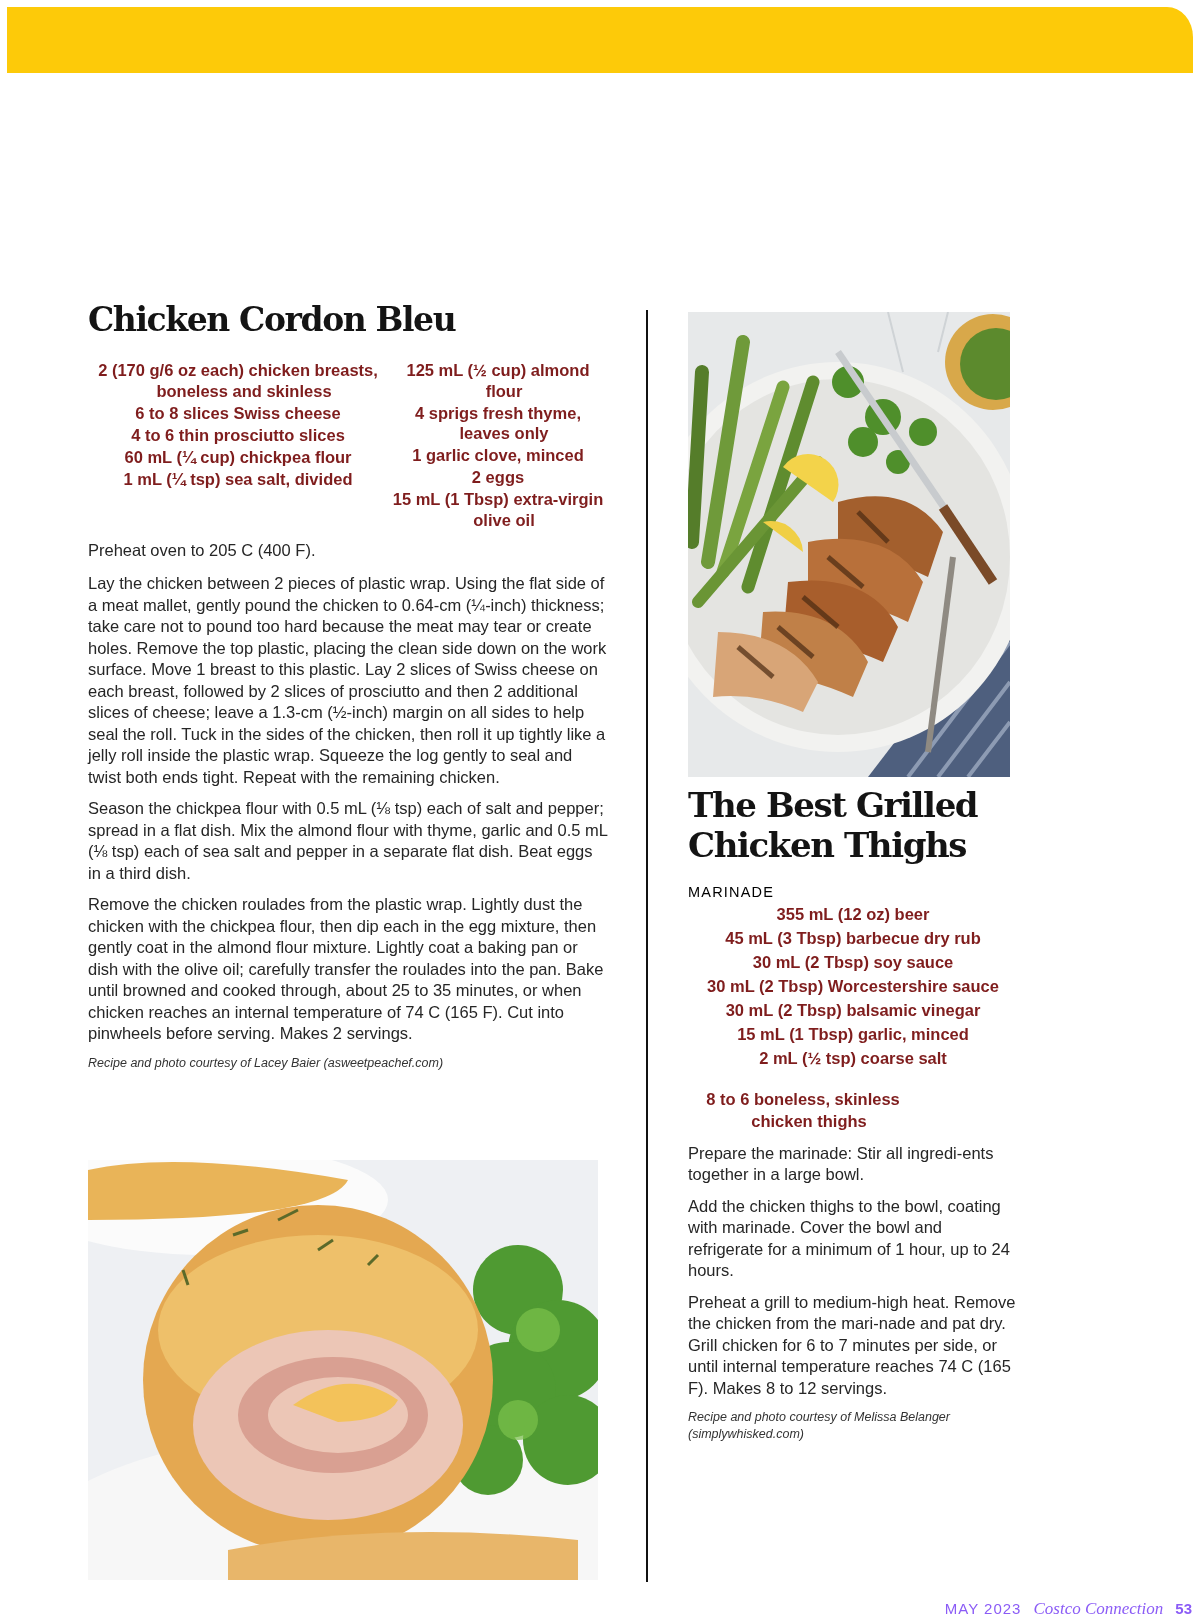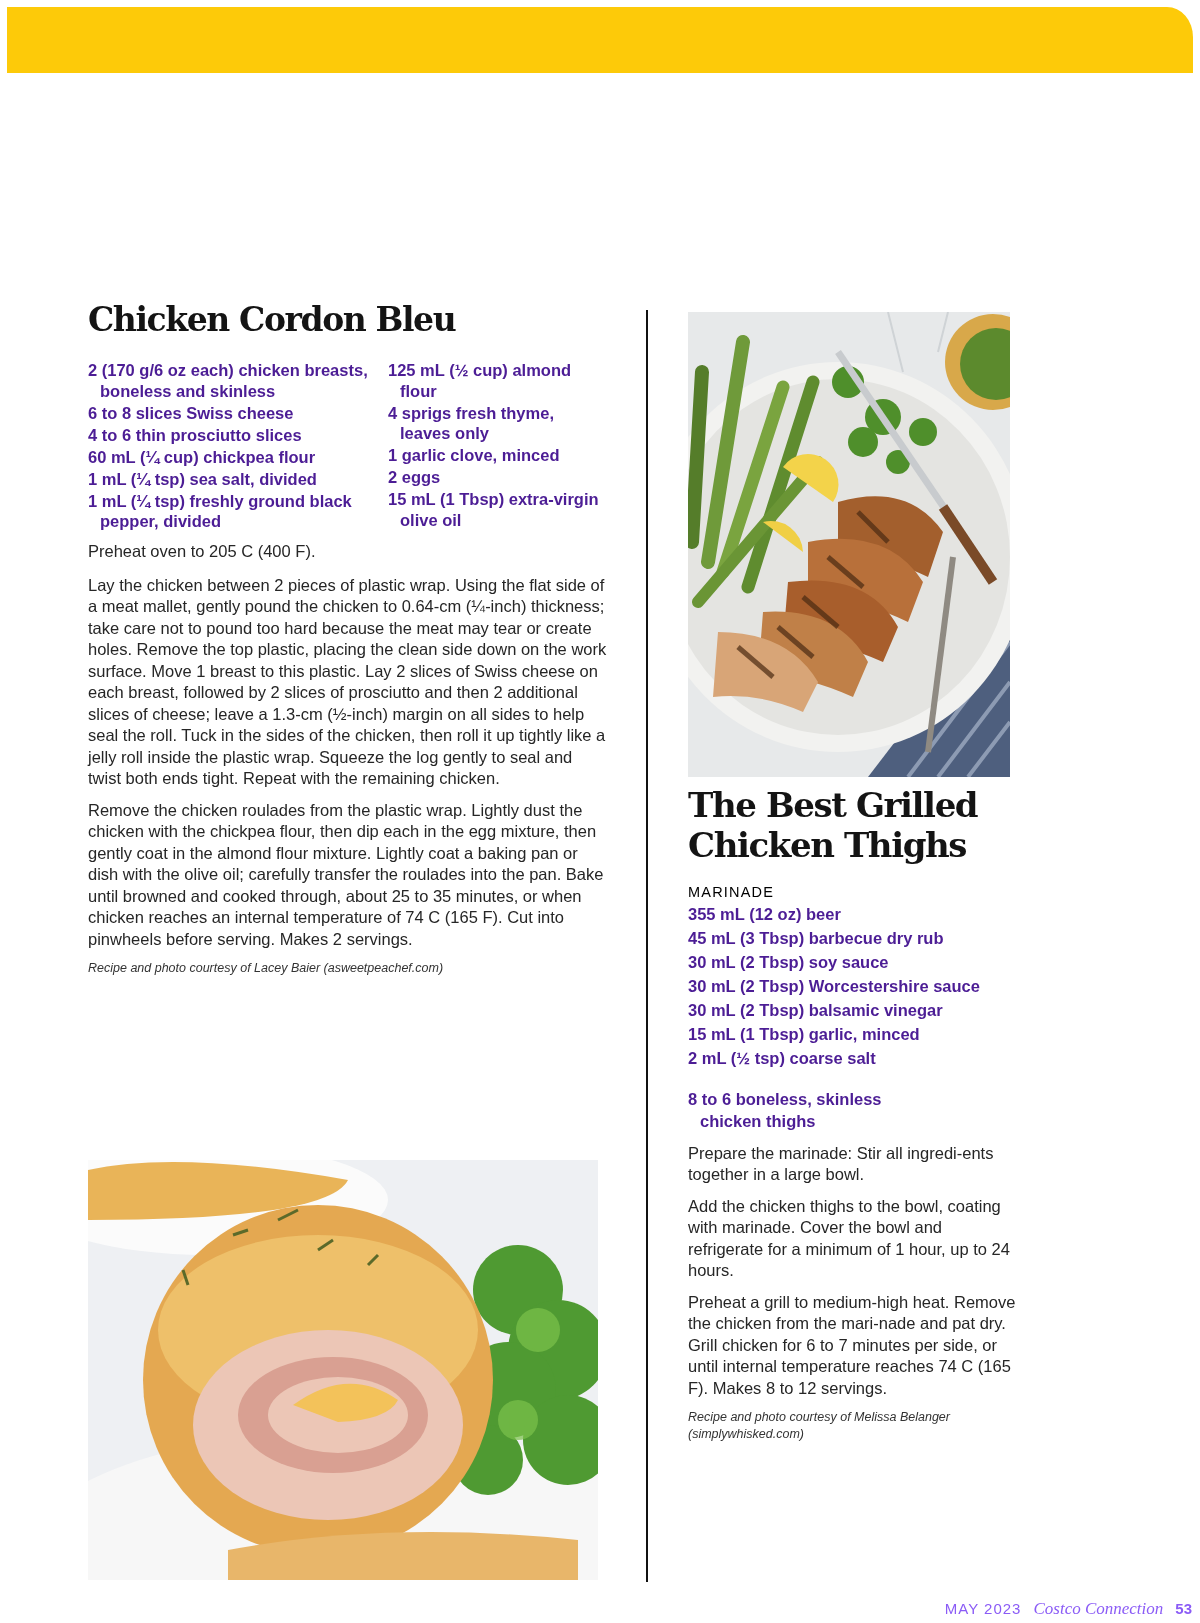--- a/index.html
+++ b/index.html
@@ -18,22 +18,22 @@
     font-family: "DejaVu Serif", "Liberation Serif", serif;
     font-weight: bold; color: #141414; letter-spacing: -1.4px;
   }
   .col-left .recipe-title { font-size: 33px; line-height: 40px; margin-bottom: 20px; }
   .col-right .recipe-title { font-size: 34px; line-height: 40px; margin-bottom: 18px; }
 
   .ing-grid { display: flex; gap: 0; }
   .ing-col { width: 300px; }
   .ing-col.second { width: 220px; }
   .ing {
-    font-weight: bold; font-size: 16.5px; line-height: 20.5px; color: #4c1d95;
-    padding-left: 12px; text-indent: -12px; margin-bottom: 1.5px;
+    font-weight: bold; font-size: 16.5px; line-height: 20.5px; color: #7f1d1d;
+    padding-left: 12px; text-indent: -12px; margin-bottom: 1.5px; text-align: center;
   }
   .body-p { font-size: 16.5px; line-height: 21.5px; color: #262626; margin-bottom: 10px; }
   .credit {
     font-style: italic; font-size: 12.5px; line-height: 17px; color: #333;
     margin-top: 4px;
   }
   .preheat { margin-top: 8px; margin-bottom: 12px; }
 
   .section-label {
     font-size: 14.5px; letter-spacing: 1.2px; color: #000000; line-height: 18px; margin-bottom: 2px;
@@ -71,33 +71,33 @@
 <div class="col-left">
   <h1 class="recipe-title">Chicken Cordon Bleu</h1>
 
   <div class="ing-grid">
     <div class="ing-col">
       <div class="ing">2 (170 g/6 oz each) chicken breasts, boneless and skinless</div>
       <div class="ing">6 to 8 slices Swiss cheese</div>
       <div class="ing">4 to 6 thin prosciutto slices</div>
       <div class="ing">60 mL (¼ cup) chickpea flour</div>
       <div class="ing">1 mL (¼ tsp) sea salt, divided</div>
-      <div class="ing">1 mL (¼ tsp) freshly ground black pepper, divided</div>
     </div>
     <div class="ing-col second">
       <div class="ing">125 mL (½ cup) almond flour</div>
       <div class="ing">4 sprigs fresh thyme, leaves only</div>
       <div class="ing">1 garlic clove, minced</div>
       <div class="ing">2 eggs</div>
       <div class="ing">15 mL (1 Tbsp) extra-virgin olive oil</div>
     </div>
   </div>
 
   <p class="body-p preheat">Preheat oven to 205 C (400 F).</p>
   <p class="body-p">Lay the chicken between 2 pieces of plastic wrap. Using the flat side of a meat mallet, gently pound the chicken to 0.64-cm (¼-inch) thickness; take care not to pound too hard because the meat may tear or create holes. Remove the top plastic, placing the clean side down on the work surface. Move 1 breast to this plastic. Lay 2 slices of Swiss cheese on each breast, followed by 2 slices of prosciutto and then 2 additional slices of cheese; leave a 1.3-cm (½-inch) margin on all sides to help seal the roll. Tuck in the sides of the chicken, then roll it up tightly like a jelly roll inside the plastic wrap. Squeeze the log gently to seal and twist both ends tight. Repeat with the remaining chicken.</p>
+  <p class="body-p">Season the chickpea flour with 0.5 mL (⅛ tsp) each of salt and pepper; spread in a flat dish. Mix the almond flour with thyme, garlic and 0.5 mL (⅛ tsp) each of sea salt and pepper in a separate flat dish. Beat eggs in a third dish.</p>
   <p class="body-p">Remove the chicken roulades from the plastic wrap. Lightly dust the chicken with the chickpea flour, then dip each in the egg mixture, then gently coat in the almond flour mixture. Lightly coat a baking pan or dish with the olive oil; carefully transfer the roulades into the pan. Bake until browned and cooked through, about 25 to 35 minutes, or when chicken reaches an internal temperature of 74 C (165 F). Cut into pinwheels before serving. Makes 2 servings.</p>
   <p class="credit">Recipe and photo courtesy of Lacey Baier (asweetpeachef.com)</p>
 </div>
 
 <div class="divider"></div>
 
 <div class="photo-right" aria-label="Sliced grilled chicken thighs on a plate with asparagus, lemon, parsley and a fork and knife">
   <svg width="322" height="465" viewBox="0 0 322 465">
     <rect width="322" height="465" fill="#e7e9ea"></rect>
     <path d="M200 0 L215 60 M260 0 L250 40" stroke="#cfd3d6" stroke-width="2" fill="none"></path>

